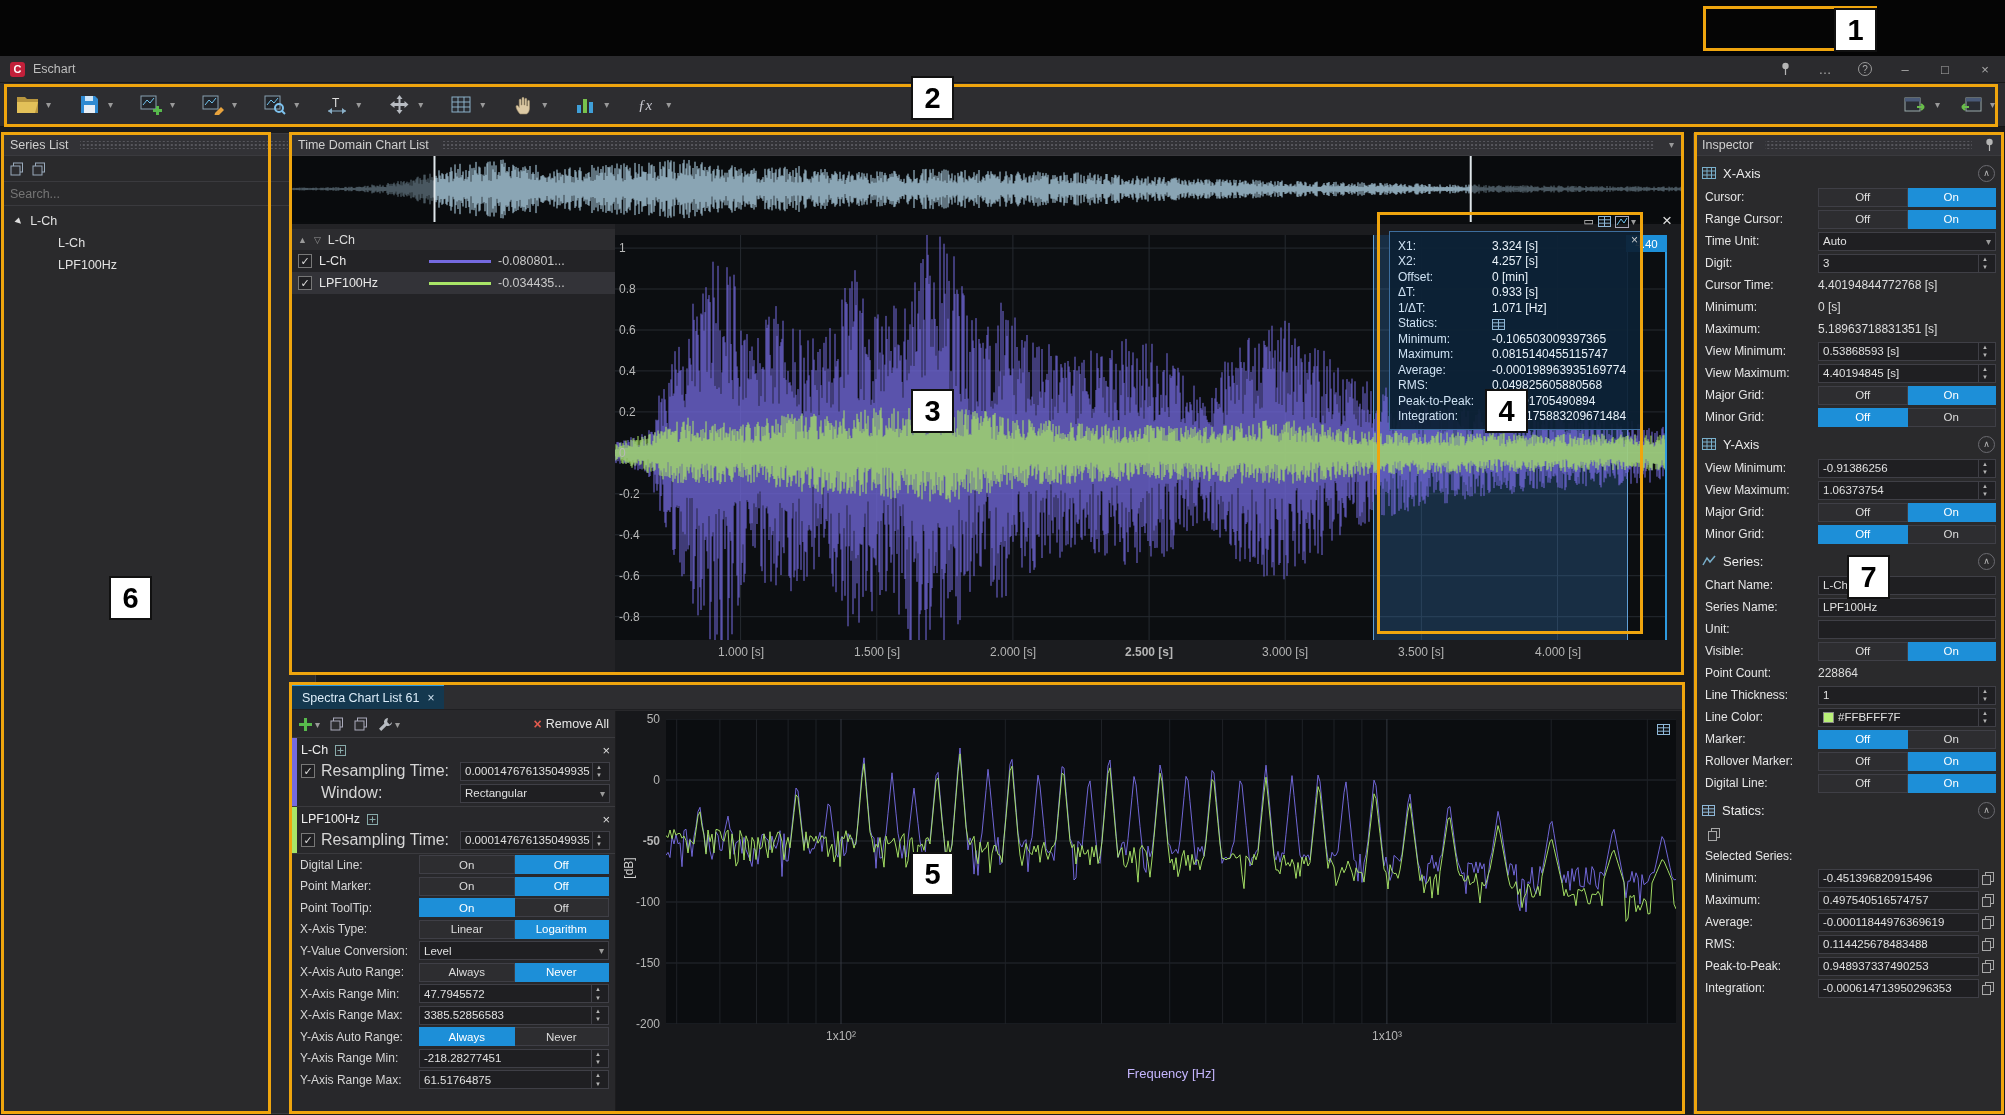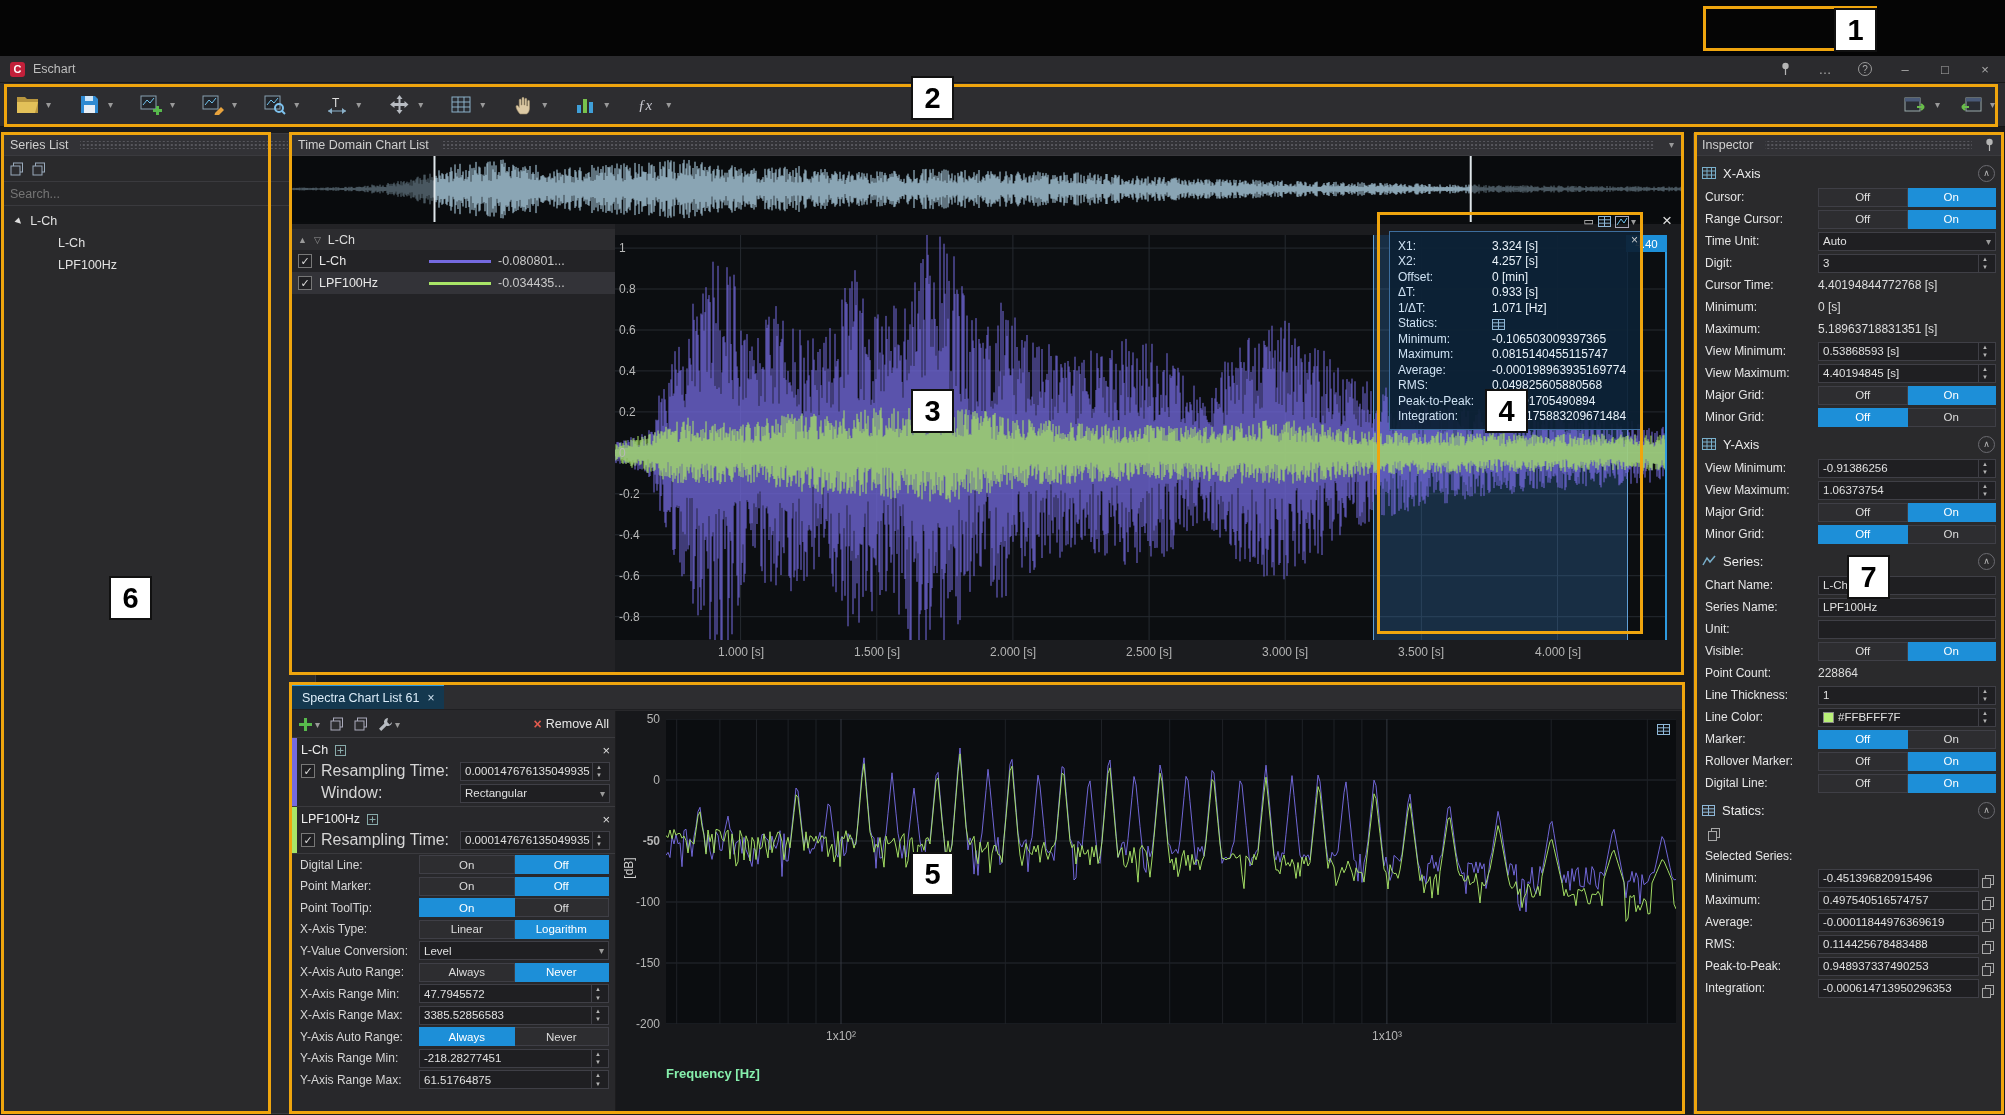--- a/index.html
+++ b/index.html
@@ -76,21 +76,21 @@
 .rm-x{color:#e05a4e;font-weight:bold;font-size:14px}
 .ser-block{position:relative;border-bottom:1px solid #3a3a3e;padding:2px 0 2px 11px}
 .ser-bar{position:absolute;left:0;top:0;bottom:0;width:7px}
 .ser-head{display:flex;align-items:center;height:20px;gap:7px;padding-right:5px}
 .ser-name{color:#eee;font-size:12.5px}
 .x-btn{background:none;border:none;color:#ddd;font-size:13px;margin-left:auto}
 .ser-row{display:flex;align-items:center;height:22px;gap:6px;padding-right:5px}
 .ser-row .lbl{font-size:16px;color:#d5d5d5}
 .set-row{display:flex;align-items:center;height:21.5px;padding:0 6px 0 10px}
 .set-row .lbl{flex:1;font-size:12px;color:#d5d5d5;white-space:nowrap}
-.ctl{width:178px;display:flex;align-items:flex-end;flex:none}
+.ctl{width:178px;display:flex;align-items:center;flex:none}
 .ctl.wide{width:190px}
 
 .tg{display:flex;width:100%;height:19px}
 .tg-b{flex:1;font-size:11.5px;color:#ddd;background:#2d2d30;border:1px solid #3f3f46;border-left-width:0;white-space:nowrap;overflow:hidden}
 .tg-b:first-child{border-left-width:1px}
 .tg-b.on{background:#1d8fd8;border-color:#1d8fd8;color:#fff}
 .dd,.sp,.tf{display:flex;align-items:center;height:19px;background:#1f1f22;border:1px solid #3f3f46;font-size:11.5px;color:#e0e0e0;padding:0 4px;flex:1;min-width:0;white-space:nowrap;overflow:hidden}
 .dd .caret{margin-left:auto}
 .sp-v{overflow:hidden;white-space:nowrap}
 .sp-btns{margin-left:auto;display:flex;flex-direction:column;width:13px;border-left:1px solid #3f3f46;flex:none}
@@ -98,21 +98,21 @@
 .nar{flex:none;width:150px;margin-left:auto}
 .ro-v{font-size:12px;color:#ddd;white-space:nowrap}
 .mini-b{background:none;border:none;width:17px;display:flex;align-items:center;justify-content:center;flex:none}
 .swatch{width:11px;height:11px;border:1px solid #888;margin-right:4px;flex:none}
 
 .sp-chart{position:absolute;left:326px;top:28px;right:0;bottom:0;background:#17181b}
 #specsvg{position:absolute;left:50px;top:8px}
 .sp-ylab{position:absolute;left:2px;top:150px;transform:rotate(-90deg);font-size:12px;color:#cfcfcf}
 .ytick{position:absolute;left:8px;width:36px;text-align:right;font-size:12px;color:#b5b5b5}
 .sp-xticks .xtick2{position:absolute;width:80px;text-align:center;top:318px;font-size:12px;color:#b5b5b5}
-.sp-xlab{position:absolute;left:50px;width:1010px;top:355px;font-size:13px;font-weight:bold;color:#86efac}
+.sp-xlab{position:absolute;left:50px;width:1010px;top:355px;text-align:center;font-size:13px;font-weight:normal;color:#c4b5fd}
 .sp-corner{position:absolute;right:12px;top:12px}
 
 .right-panel{left:1693px;top:133px;width:311px;height:981px}
 #inspector-sections{position:absolute;top:23px;left:0;right:0;bottom:0;overflow:hidden}
 .sec-h{display:flex;align-items:center;height:26px;padding:0 8px 0 8px;color:#ececec;font-size:13px;gap:7px;margin-top:3px}
 .sec-chev{margin-left:auto;width:17px;height:17px;border-radius:50%;border:1px solid #6a6a70;color:#b5b5b5;font-size:9px;display:flex;align-items:center;justify-content:center;background:none}
 .insp-row{display:flex;align-items:center;height:22px;padding:0 7px 0 11px}
 .insp-row .lbl{flex:1;font-size:12px;color:#e5e5e5;white-space:nowrap}
 .icn{display:inline-flex;align-items:center}
 
@@ -426,21 +426,21 @@
           <text x="4" y="221.8" font-size="12" fill="#b8b8b8" font-family="Liberation Sans">0</text>
           <text x="4" y="262.8" font-size="12" fill="#b8b8b8" font-family="Liberation Sans">-0.2</text>
           <text x="4" y="303.8" font-size="12" fill="#b8b8b8" font-family="Liberation Sans">-0.4</text>
           <text x="4" y="344.7" font-size="12" fill="#b8b8b8" font-family="Liberation Sans">-0.6</text>
           <text x="4" y="385.7" font-size="12" fill="#b8b8b8" font-family="Liberation Sans">-0.8</text>
         </svg>
       <div class="tp-xticks" id="time-xticks">
           <span class="xtick" style="left: 81px;">1.000 [s]</span>
           <span class="xtick" style="left: 217px;">1.500 [s]</span>
           <span class="xtick" style="left: 353px;">2.000 [s]</span>
-          <span class="xtick" style="left: 489px;">2.500 [s]</span>
+          <span class="xtick" style="left: 489px; font-weight: bold;">2.500 [s]</span>
           <span class="xtick" style="left: 625px;">3.000 [s]</span>
           <span class="xtick" style="left: 761px;">3.500 [s]</span>
           <span class="xtick" style="left: 898px;">4.000 [s]</span>
         </div>
       <span class="cursor-tag">4.40</span>
       <div class="chart-mini">
         <button class="mbtn">▭</button>
         <button class="mbtn">
             <span class="icn" id="mini-grid-1">
               <svg width="13" height="11" viewBox="0 0 13 11">

